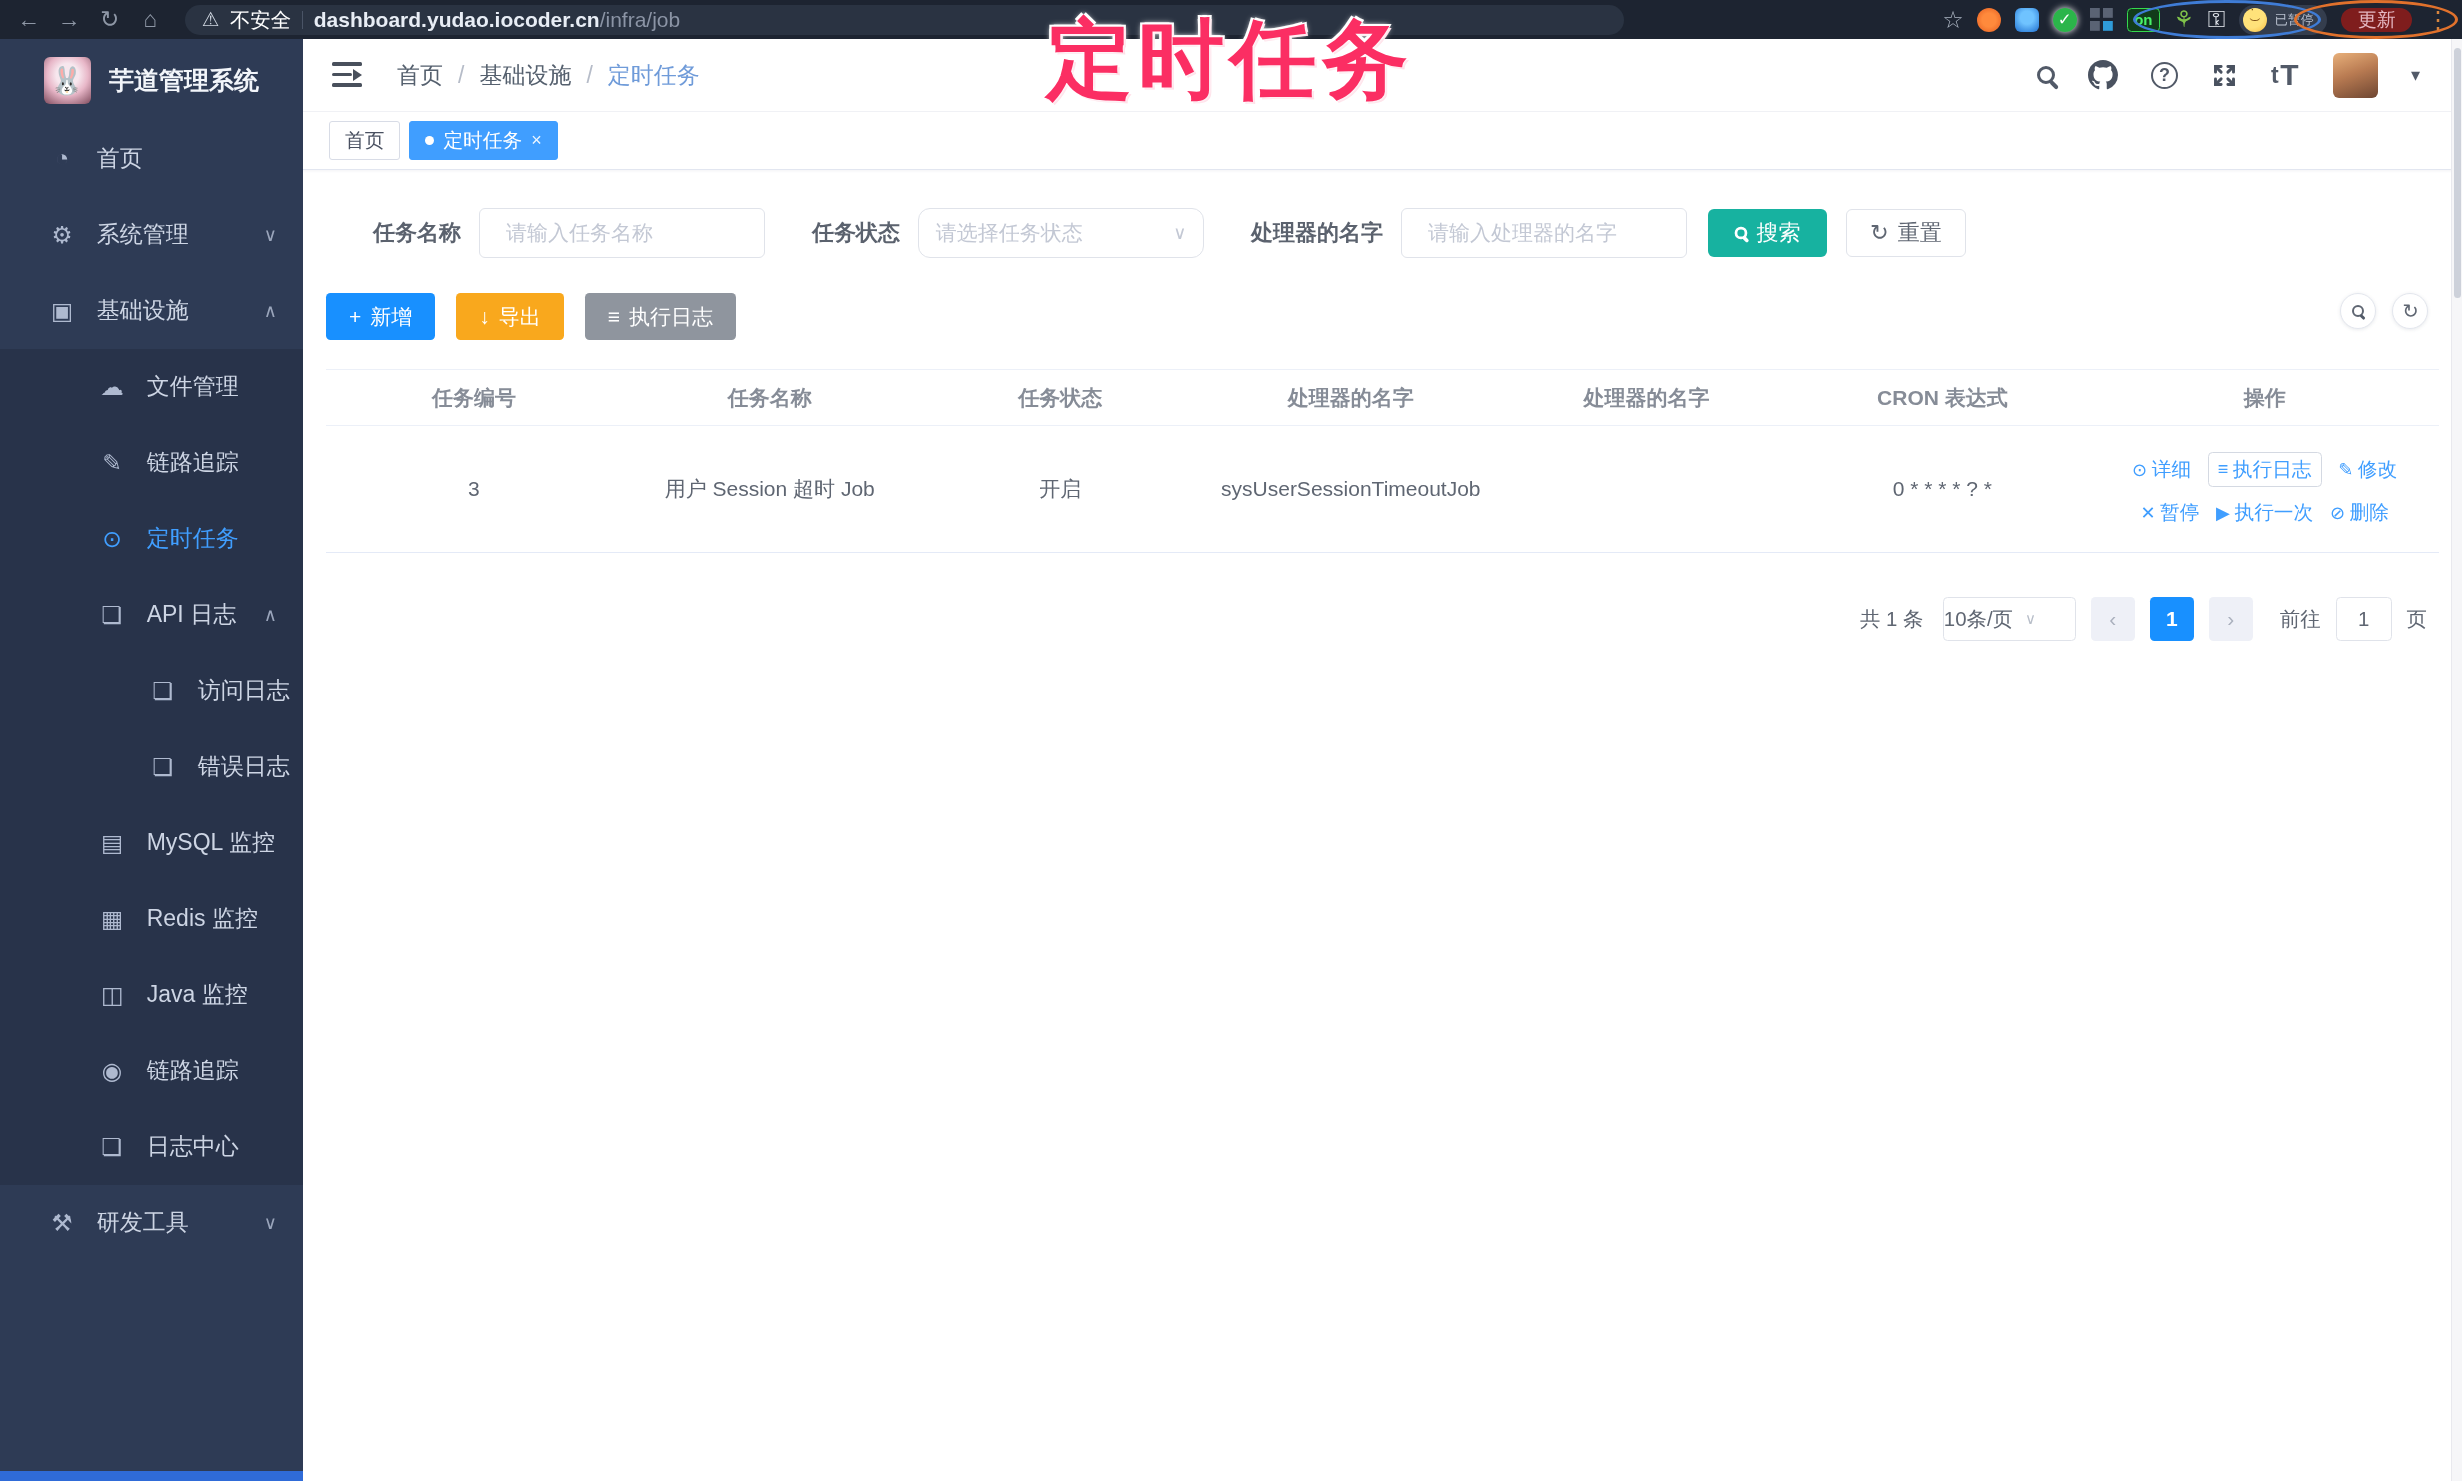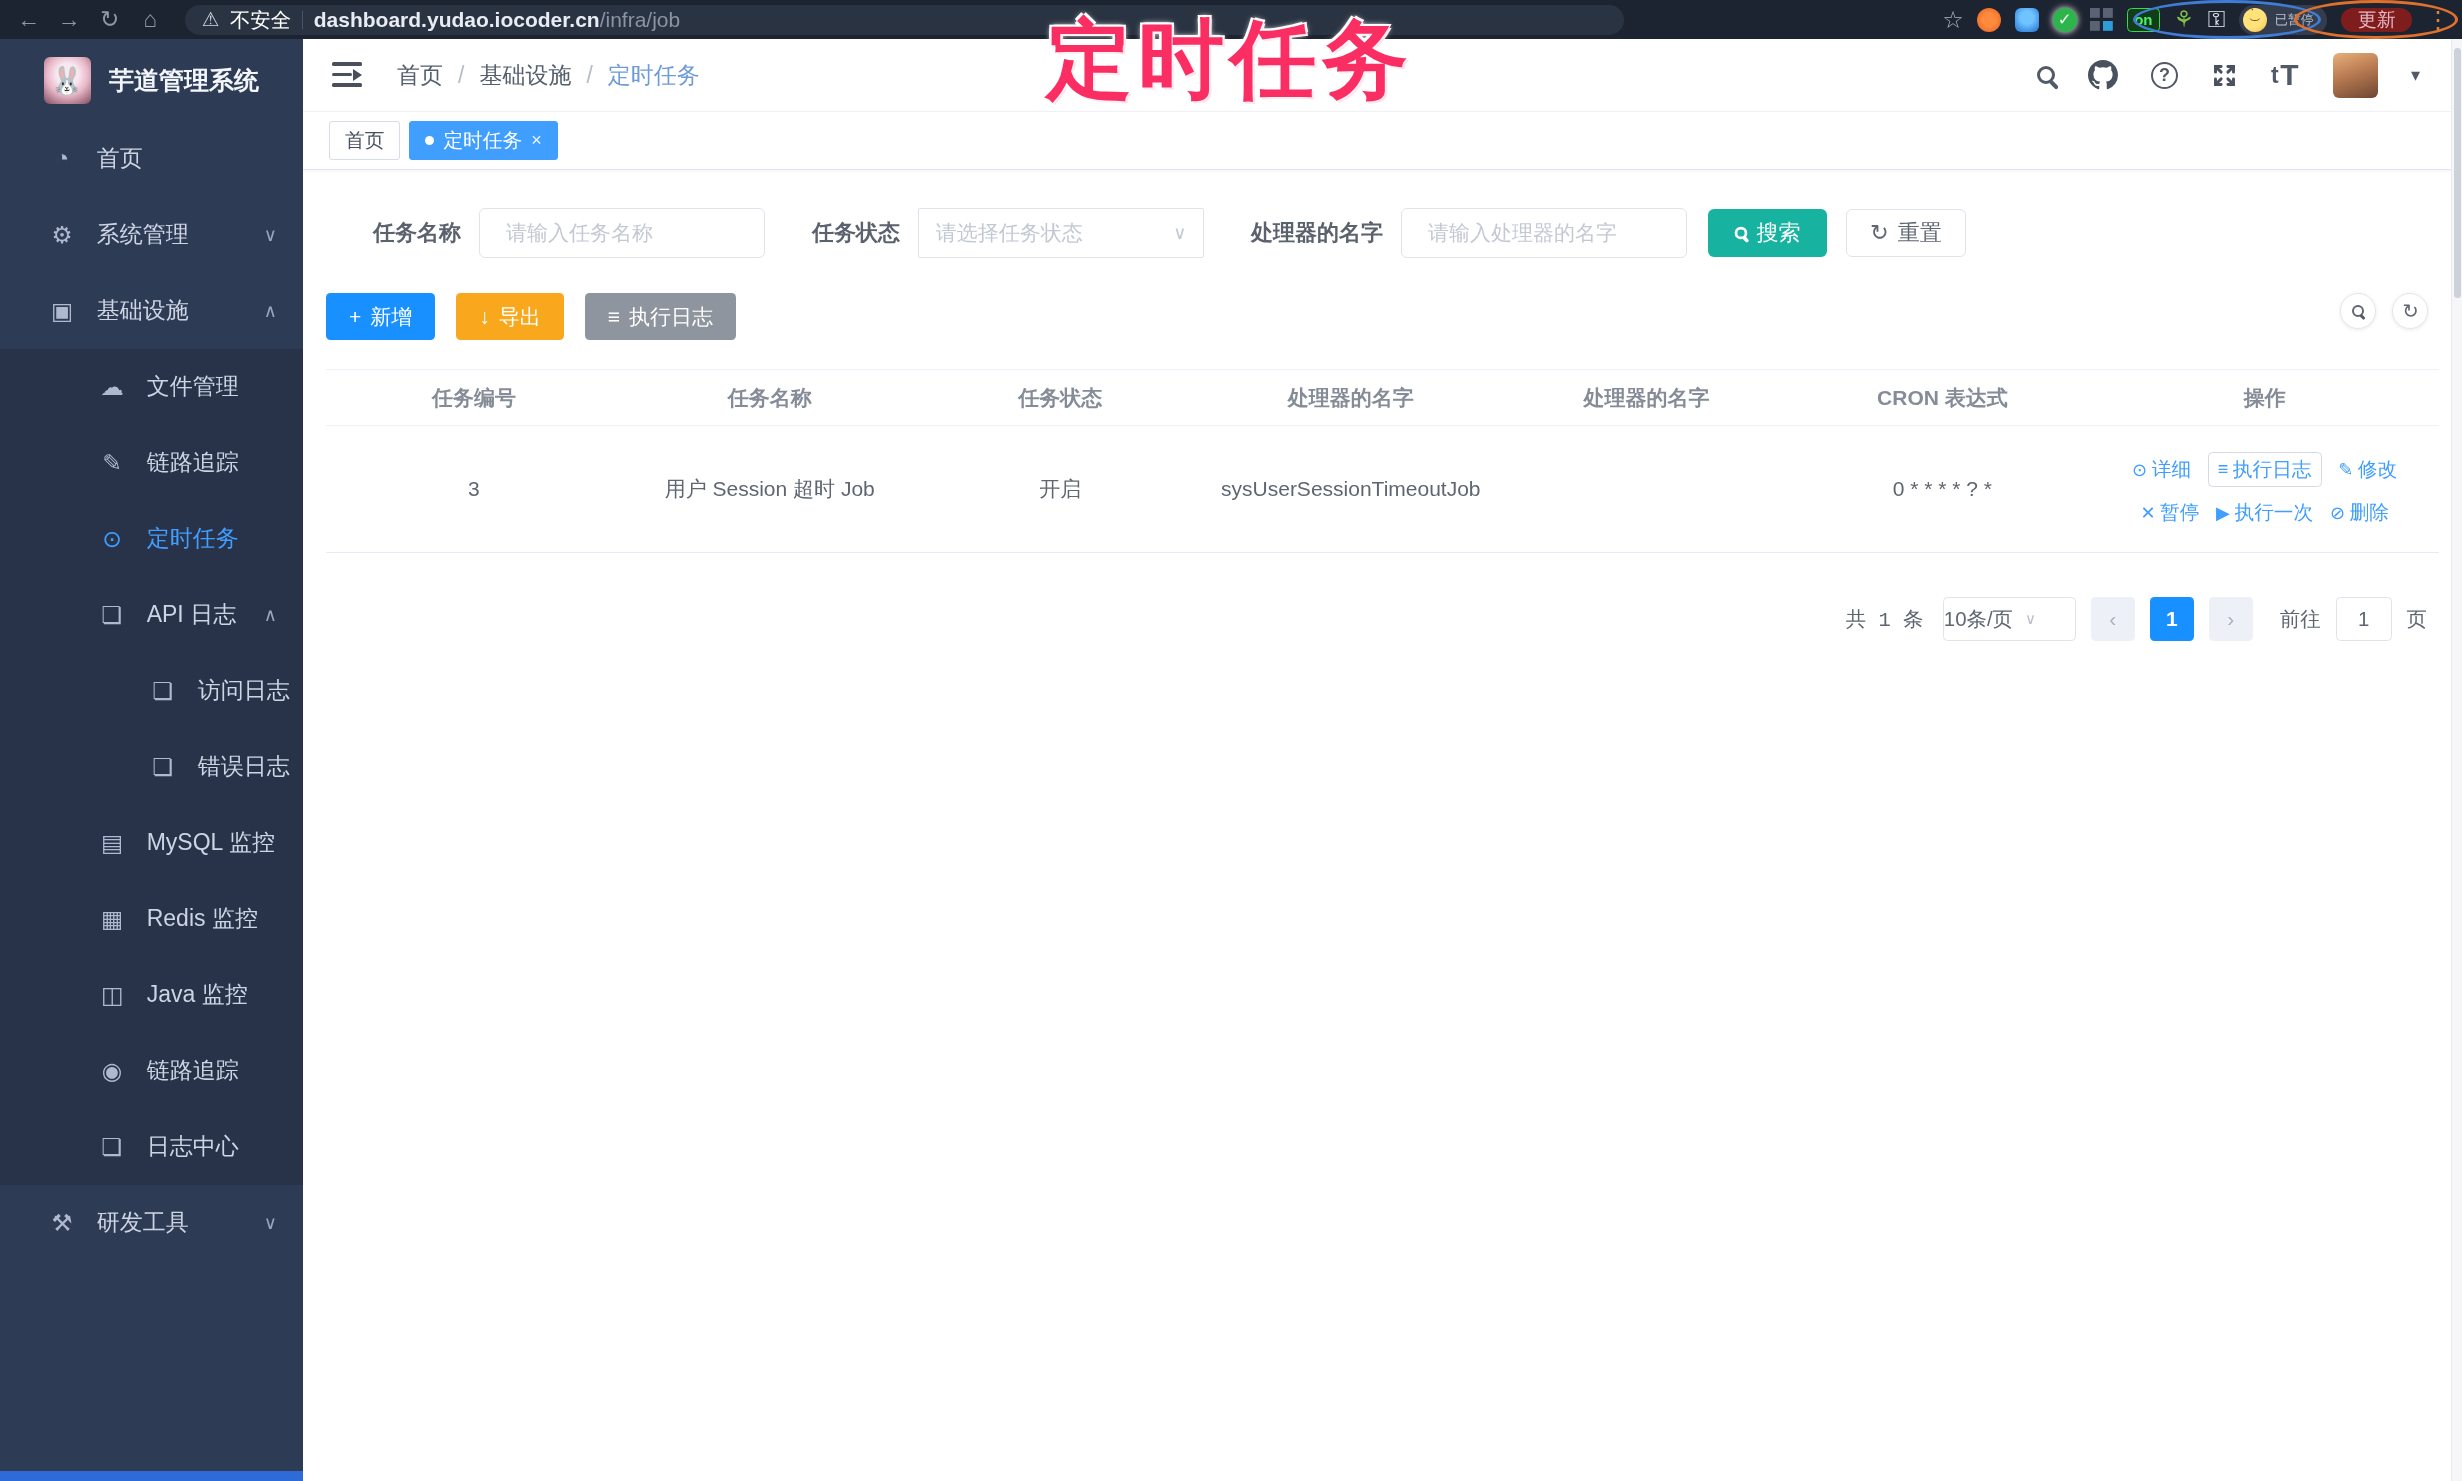--- a/index.html
+++ b/index.html
@@ -83,21 +83,21 @@
   .tag .dot { width:9px; height:9px; border-radius:50%; background:#fff; }
   .tag .close { font-size:18px; opacity:.9; }
 
   .content { padding:38px 23px 0 23px; position:relative; }
 
   
   .filter-row { display:flex; align-items:center; margin-left:47px; }
   .f-label { font-size:22px; font-weight:700; color:#5b626e; margin-right:18px; white-space:nowrap; }
   .f-input { width:286px; height:50px; border:1.5px solid #e0e3ea; border-radius:6px; font-size:21px; color:#5f6672; padding:0 26px; outline:none; font-family:inherit; background:#fff; }
   .f-input::placeholder { color:#c3c8d4; }
-  .f-select { width:286px; height:50px; border:1.5px solid #e0e3ea; border-radius:2px; display:flex; align-items:center; padding:0 16.7px; color:#c3c8d4; font-size:21px; background:#fff; }
+  .f-select { width:286px; height:50px; border:1.5px solid #e0e3ea; border-radius:12px; display:flex; align-items:center; padding:0 16.7px; color:#c3c8d4; font-size:21px; background:#fff; }
   .f-select .chev { margin-left:auto; font-size:18px; color:#c3c8d4; }
   .gap-grp { margin-right:47px; }
   .btn { border:none; display:inline-flex; align-items:center; justify-content:center; gap:9px; cursor:pointer; font-family:inherit; white-space:nowrap; }
   .btn-search { height:48px; padding:0 26px; margin-left:21px; background:#17b2a0; color:#fff; font-size:22px; border-radius:6px; }
   .btn-search .icon-search { width:13.6px; height:13.6px; border-color:#fff; transform:scale(.9); }
   .btn-search .icon-search:after { background:#fff; height:7.6px; bottom:-6.8px; right:-3px; }
   .btn-reset { height:48px; padding:0 23px; margin-left:19.7px; background:#fff; border:1.5px solid #e0e3ea; color:#5f6672; font-size:22px; border-radius:6px; }
 
   
   .toolbar-row { margin-top:35px; display:flex; align-items:center; gap:21px; position:relative; }
@@ -115,21 +115,21 @@
   .job-table td { padding:26px 6px; font-size:21px; color:#5f6672; text-align:center; border-bottom:1.5px solid #e4eaf7; }
   .handler-wrap { width:265px; margin:0 auto; word-break:break-all; line-height:1.55; }
   .ops { display:flex; flex-direction:column; gap:12px; align-items:center; }
   .ops-line { display:flex; align-items:center; gap:16.7px; }
   .op-link { color:#409EFF; font-size:19.7px; display:inline-flex; align-items:center; gap:4.5px; cursor:pointer; white-space:nowrap; }
   .op-link.boxed { border:1.5px solid #d4d9e2; border-radius:4.5px; padding:3px 9px; background:#fff; }
   .op-ic { font-size:18px; }
 
   
   .pagination { margin-top:44px; display:flex; align-items:center; justify-content:flex-end; gap:15px; padding-right:12px; font-size:20.4px; color:#5f6672; }
-  .pg-total { margin-right:4.5px; white-space:nowrap;font-family:Liberation Mono, monospace; }
+  .pg-total { margin-right:4.5px; white-space:nowrap; }
   .pg-size { width:133px; height:44px; border:1.5px solid #e0e3ea; border-radius:4.5px; display:flex; align-items:center; justify-content:flex-start; gap:12px; color:#5f6672; background:#fff; }
   .pg-size .chev { font-size:15px; color:#b8bec9; }
   .pg-btn { width:44px; height:44px; border-radius:4.5px; background:#eef0f7; color:#aab0bd; font-size:21px; display:flex; align-items:center; justify-content:center; }
   .pg-cur { width:44px; height:44px; border-radius:4.5px; background:#1890ff; color:#fff; font-size:21px; font-weight:700; display:flex; align-items:center; justify-content:center; }
   .pg-goto { white-space:nowrap; margin-left:12px; }
   .pg-input { width:56px; height:44px; border:1.5px solid #e0e3ea; border-radius:4.5px; text-align:center; font-size:20.4px; color:#5f6672; outline:none; font-family:inherit; }
 
   
   .page-scrollbar { position:absolute; right:0; top:39px; width:10.6px; height:1442px; background:#f6f6f8; border-left:0.8px solid #e9e9ee; z-index:8; }
   .page-scrollbar .thumb { position:absolute; left:1.5px; top:9px; width:6.8px; height:250px; border-radius:3.8px; background:#cdd1da; }

